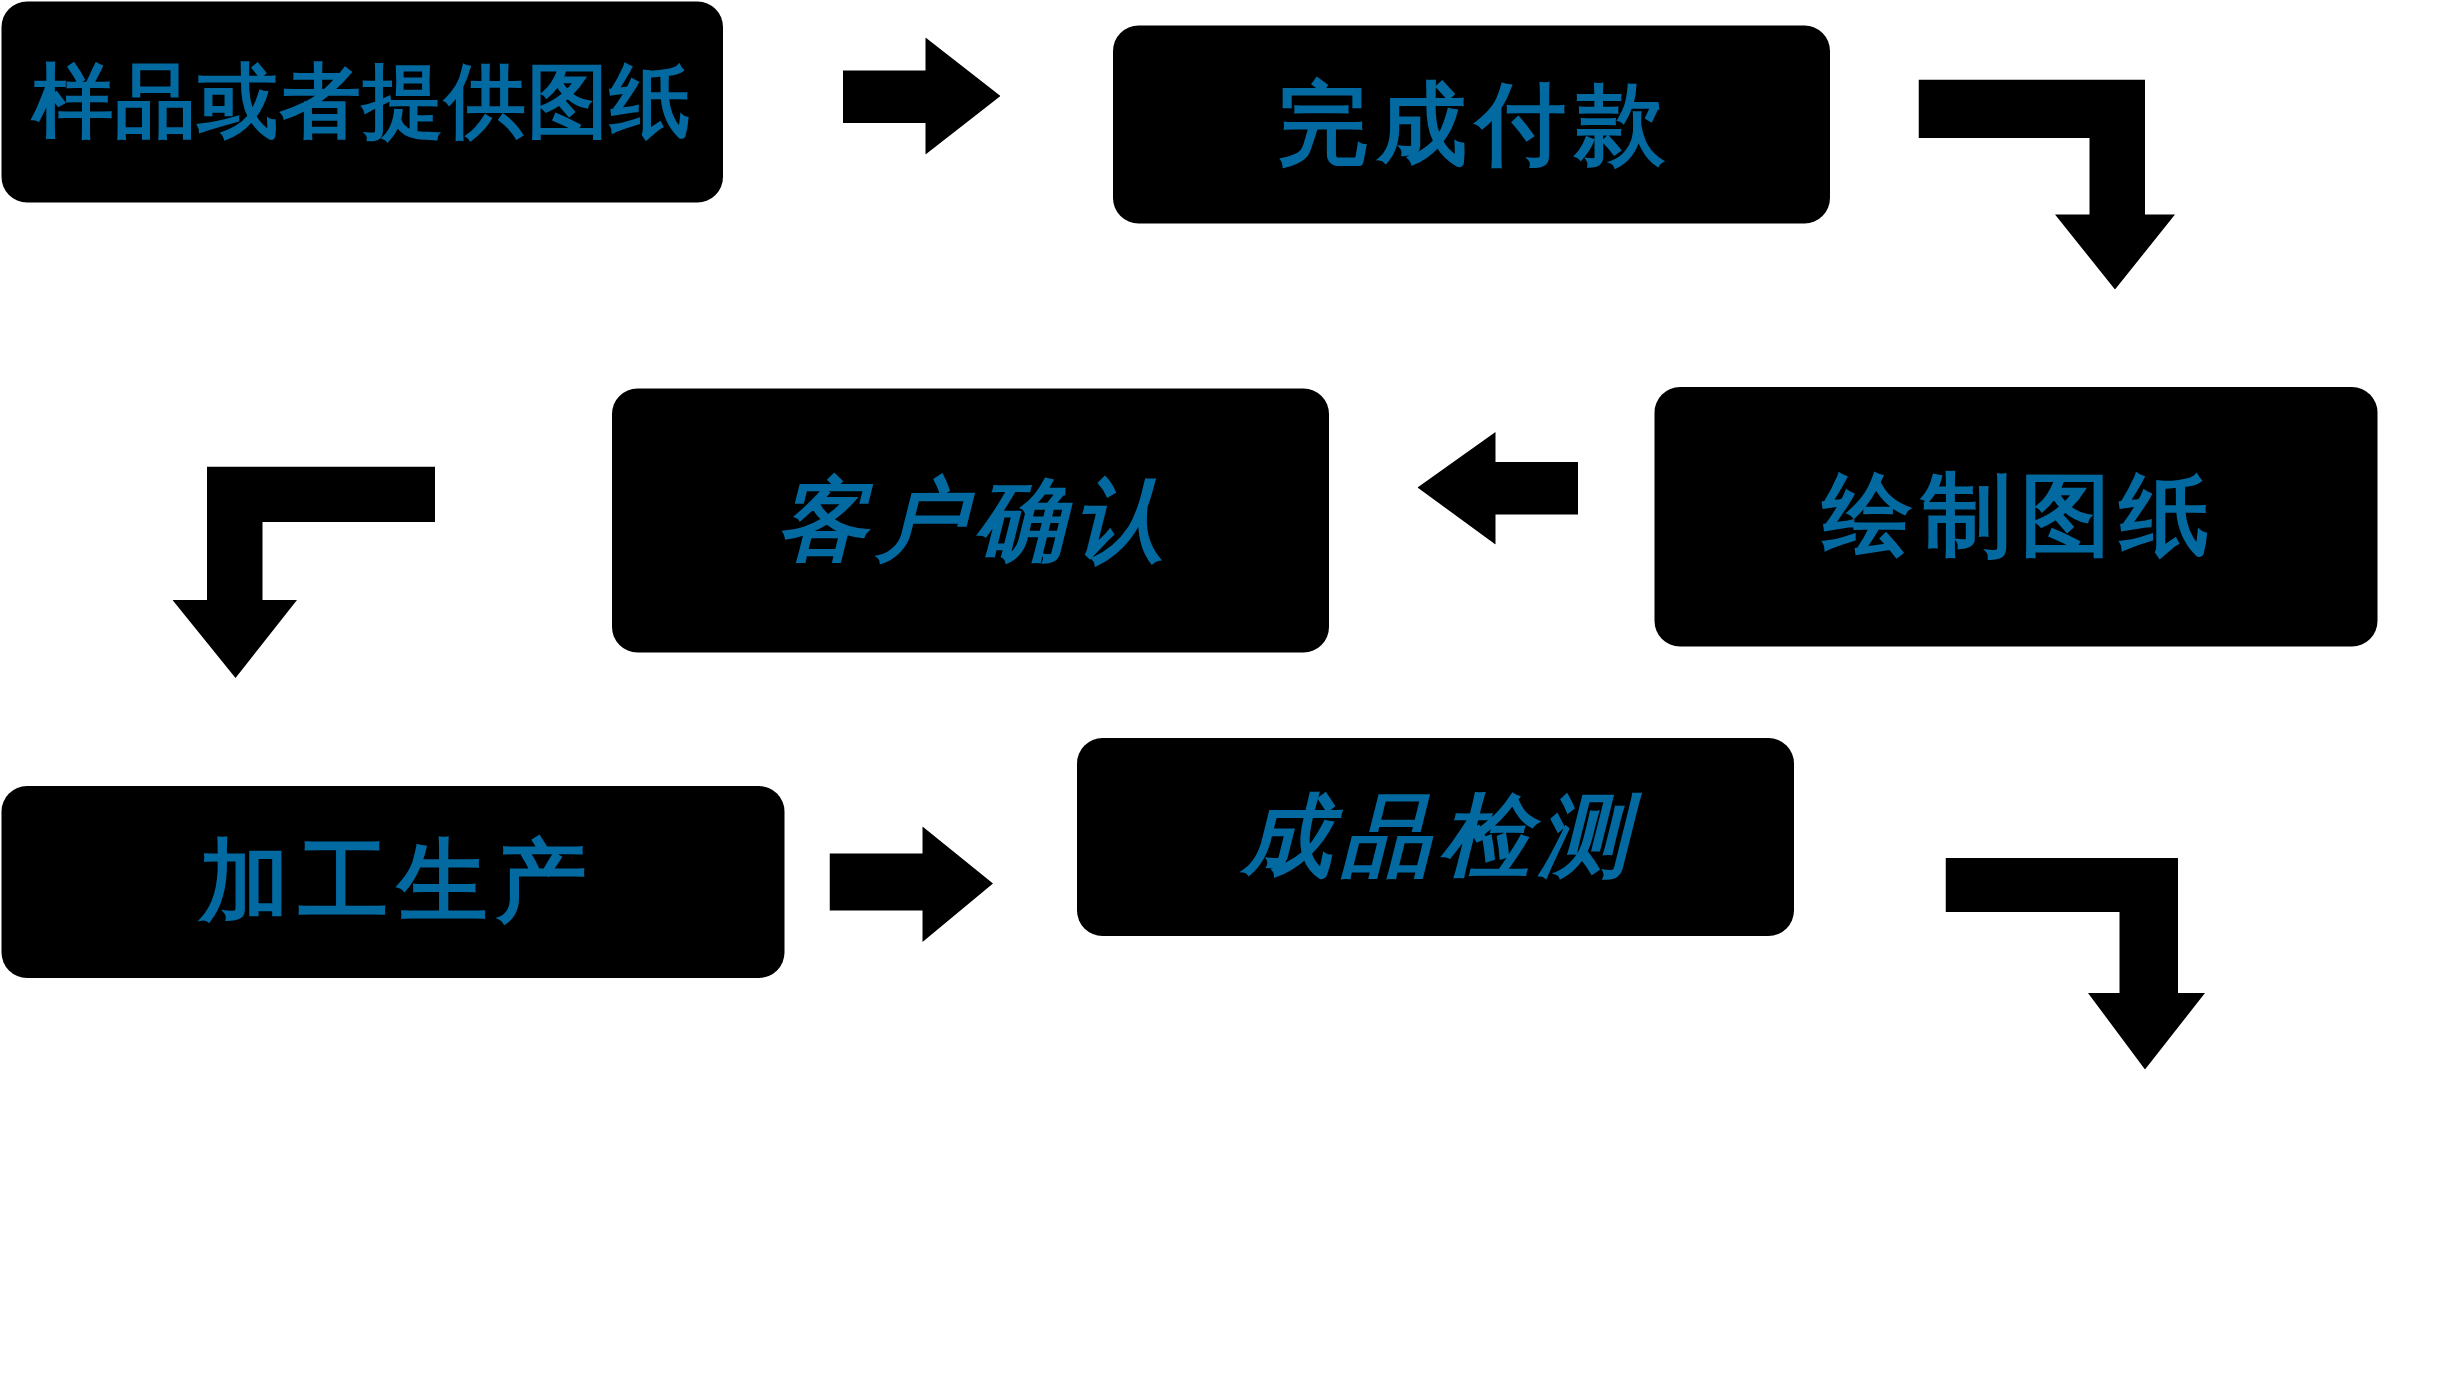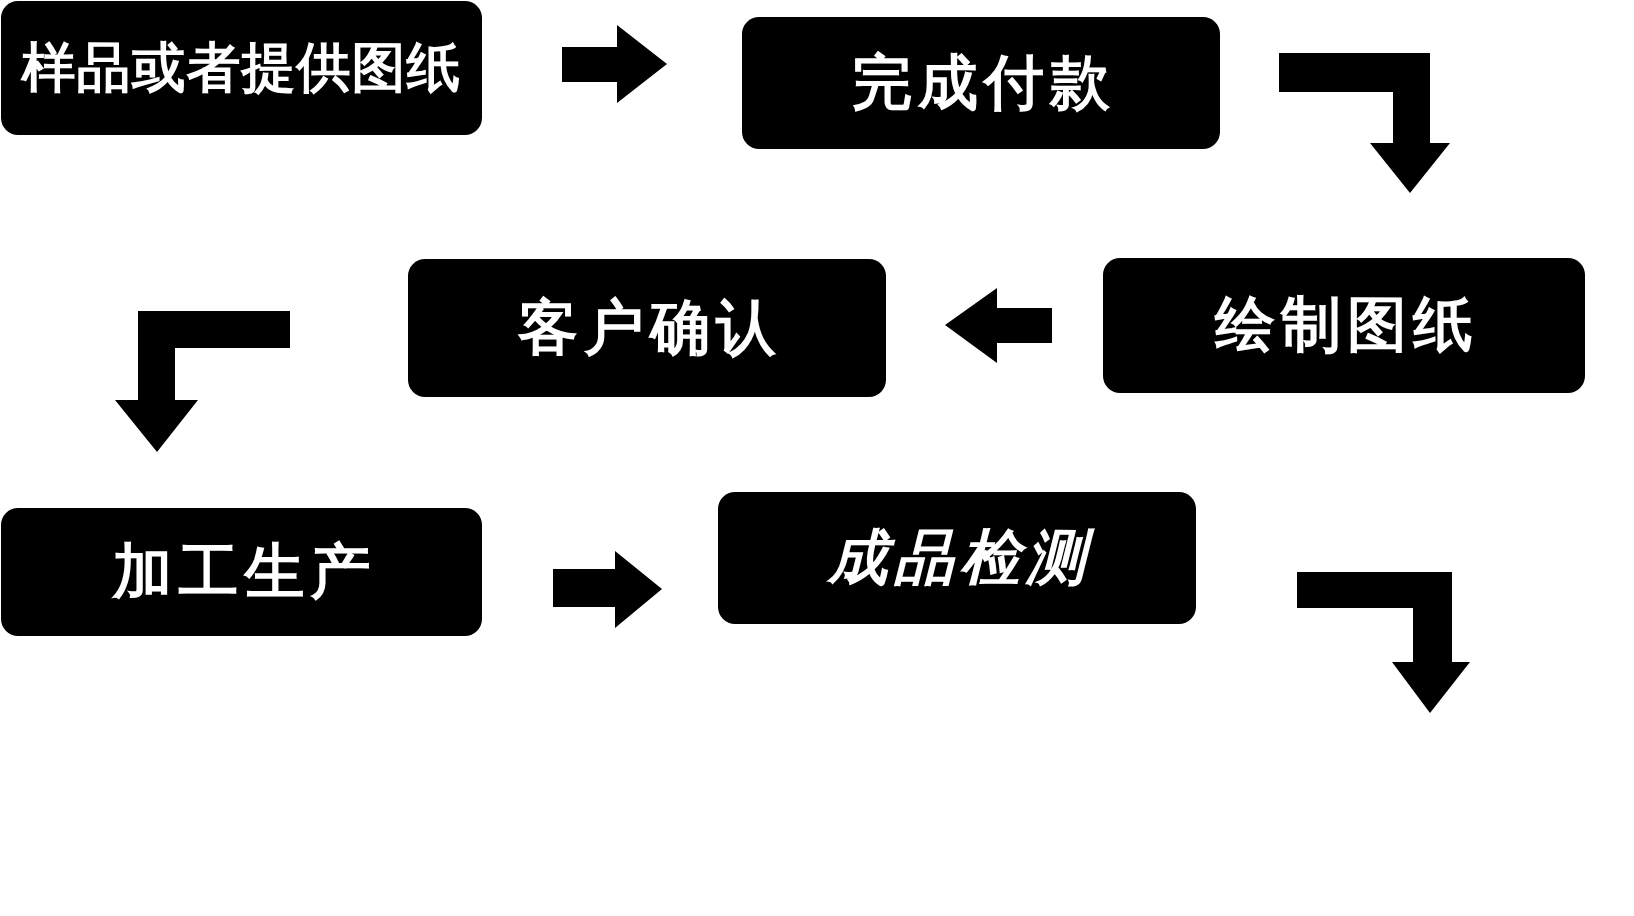--- a/index.html
+++ b/index.html
@@ -11,38 +11,38 @@
     position: relative;
     width: 1634px;
     height: 916px;
     background: #ffffff;
     overflow: hidden;
     font-family: "DejaVu Sans", "Liberation Sans", sans-serif;
   }
   .node {
     position: absolute;
     background: #000000;
-    color: #ffffff;
+    color: #0369a1;
     border-radius: 17px;
     display: flex;
     align-items: center;
     justify-content: center;
     font-weight: bold;
     white-space: nowrap;
     text-align: center;
   }
   .node.small-gap { font-size: 54px; letter-spacing: 1px; }
   .node.wide-gap  { font-size: 60px; letter-spacing: 6px; text-indent: 6px; }
 
   
   .n1 { left: 1px;    top: 1px;   width: 481px; height: 134px; }
   .n2 { left: 742px;  top: 2px;   width: 478px; height: 132px; margin-top: 15px; }
-  .n3 { left: 1103px; top: 258px; width: 482px; height: 135px; }
-  .n4 { left: 408px;  top: 259px; width: 478px; height: 138px; }
-  .n5 { left: 1px;    top: 508px; width: 481px; height: 128px; }
+  .n3 { left: 1103px; top: 258px; width: 482px; height: 173px; }
+  .n4 { left: 408px;  top: 259px; width: 478px; height: 176px; font-style: italic; }
+  .n5 { left: 1px;    top: 524px; width: 522px; height: 128px; }
   .n6 { left: 718px;  top: 492px; width: 478px; height: 132px; font-style: italic; }
   .n7 { left: 1153px; top: 782px; width: 477px; height: 126px; }
 
   .arrow { position: absolute; display: block; }
   .a1 { left: 562px;  top: 25px;  }
   .a2 { left: 1279px; top: 53px;  }
   .a3 { left: 945px;  top: 288px; }
   .a4 { left: 115px;  top: 311px; }
   .a5 { left: 553px;  top: 551px; }
   .a6 { left: 1297px; top: 572px; }

